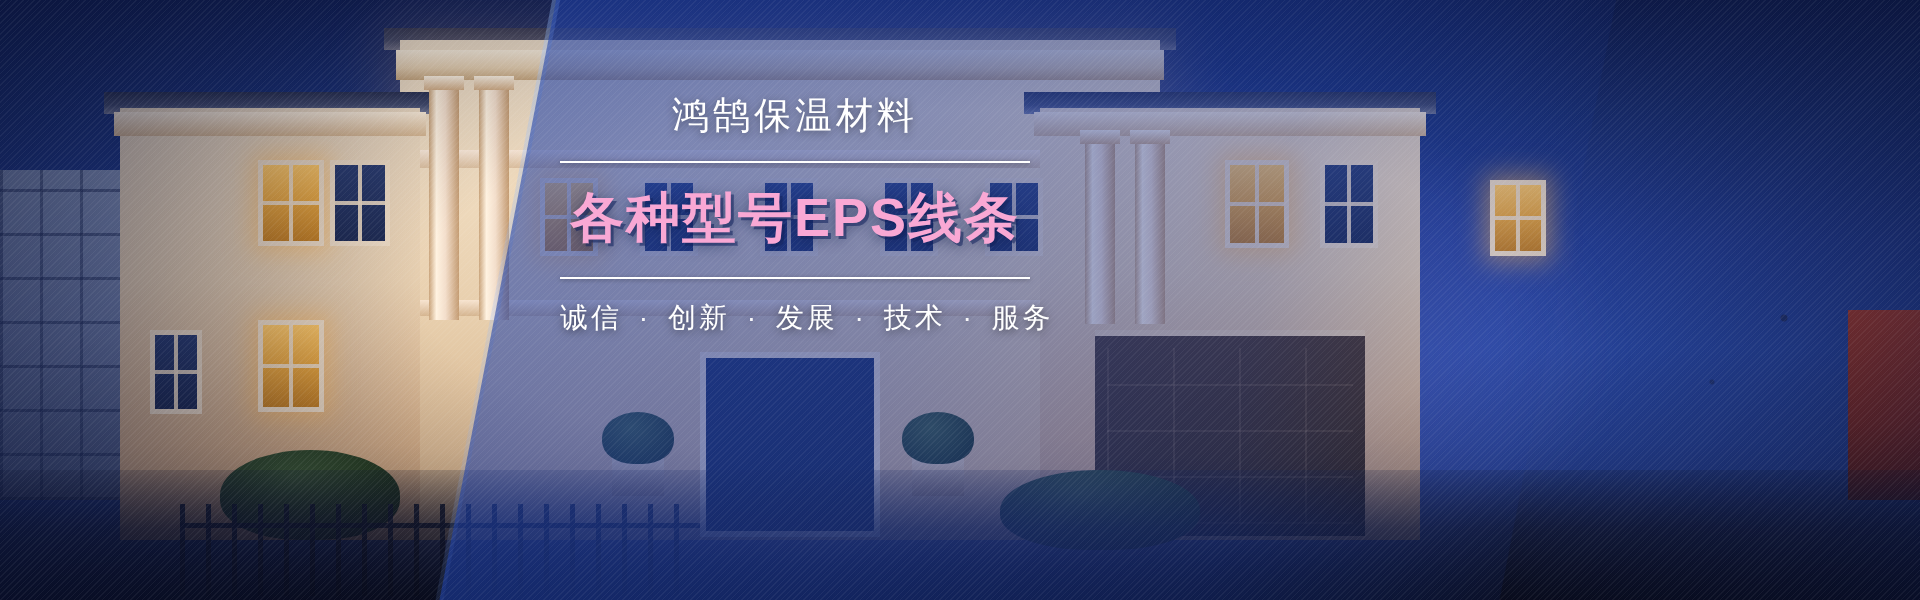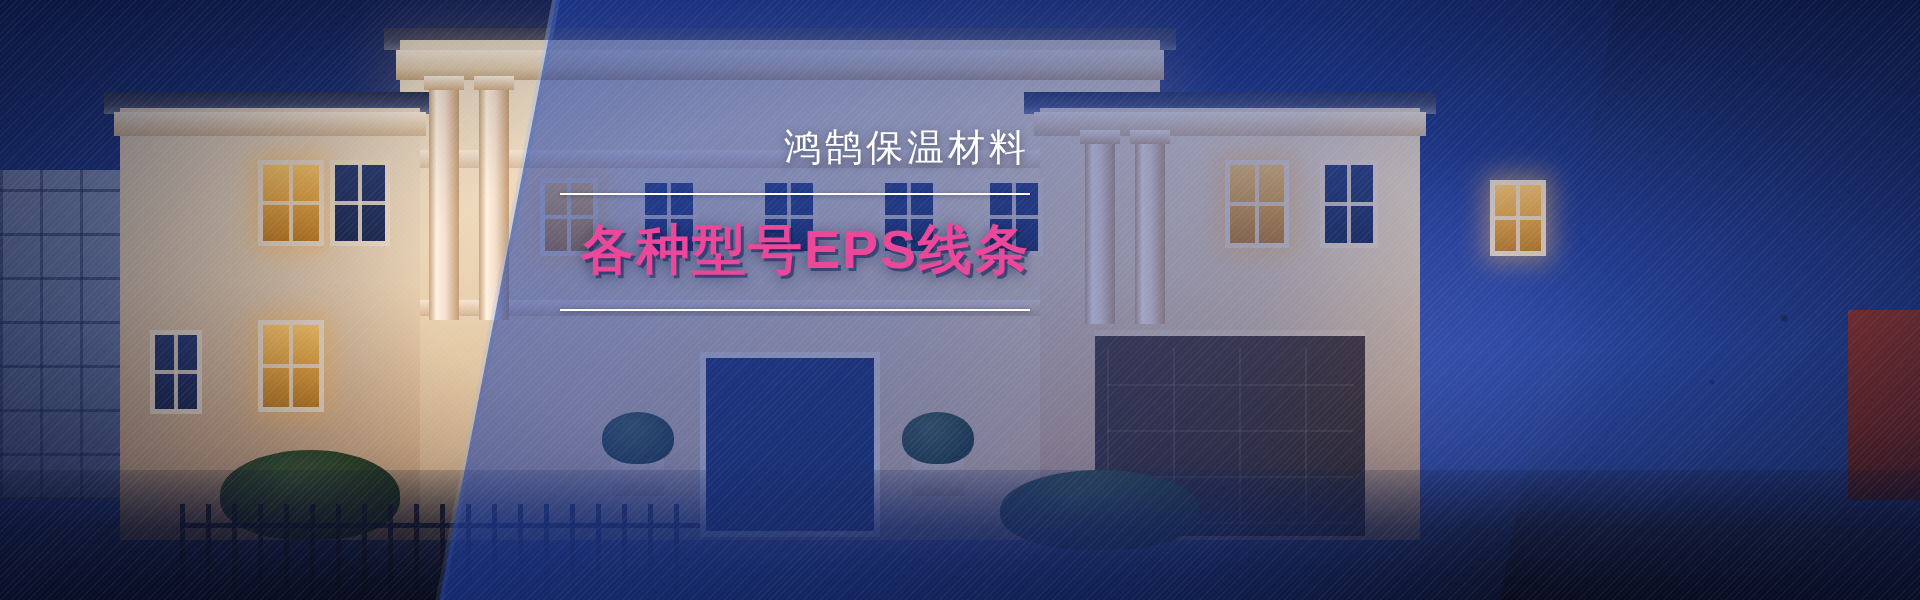--- a/index.html
+++ b/index.html
@@ -289,43 +289,42 @@
       rgba(0,0,0,0.000) 1px,
       rgba(0,0,0,0.000) 4px);
     pointer-events: none;
   }
 
   
   .textblock {
     position: absolute;
     left: 560px; top: 96px;
     width: 470px;
-    text-align: right;
-    margin-top: 32px;
+    text-align: center;
   }
   .brand {
     color: #ffffff;
     font-size: 37px;
     letter-spacing: 4px;
     font-weight: 400;
     line-height: 1.1;
     text-shadow: 0 2px 8px rgba(0,0,0,0.45);
     white-space: nowrap;
   }
   .rule {
     height: 2px;
     background: #ffffff;
     margin: 24px 0 0 0;
     box-shadow: 0 1px 4px rgba(0,0,0,0.35);
   }
   .headline {
     margin-top: 22px;
   }
   .headline-line {
-    color: #ec4899;
+    color: #f9a8d4;
     font-size: 54px;
     font-weight: 700;
     letter-spacing: 2px;
     line-height: 1.20;
     white-space: nowrap;
     text-shadow:
       3px 3px 0 rgba(18,34,92,0.55),
       0 3px 14px rgba(10,20,60,0.55);
   }
   .rule-2 {
@@ -422,15 +421,26 @@
     <div class="brand">鸿鹄保温材料</div>
 
     <div class="rule"></div>
 
     <div class="headline">
       <div class="headline-line">各种型号EPS线条</div>
     </div>
 
     <div class="rule-2"></div>
 
+    <div class="tagline">
+      <span>诚信</span>
+      <span class="dot">·</span>
+      <span>创新</span>
+      <span class="dot">·</span>
+      <span>发展</span>
+      <span class="dot">·</span>
+      <span>技术</span>
+      <span class="dot">·</span>
+      <span>服务</span>
+    </div>
 
   </div>
 </div>
 
 </body></html>

